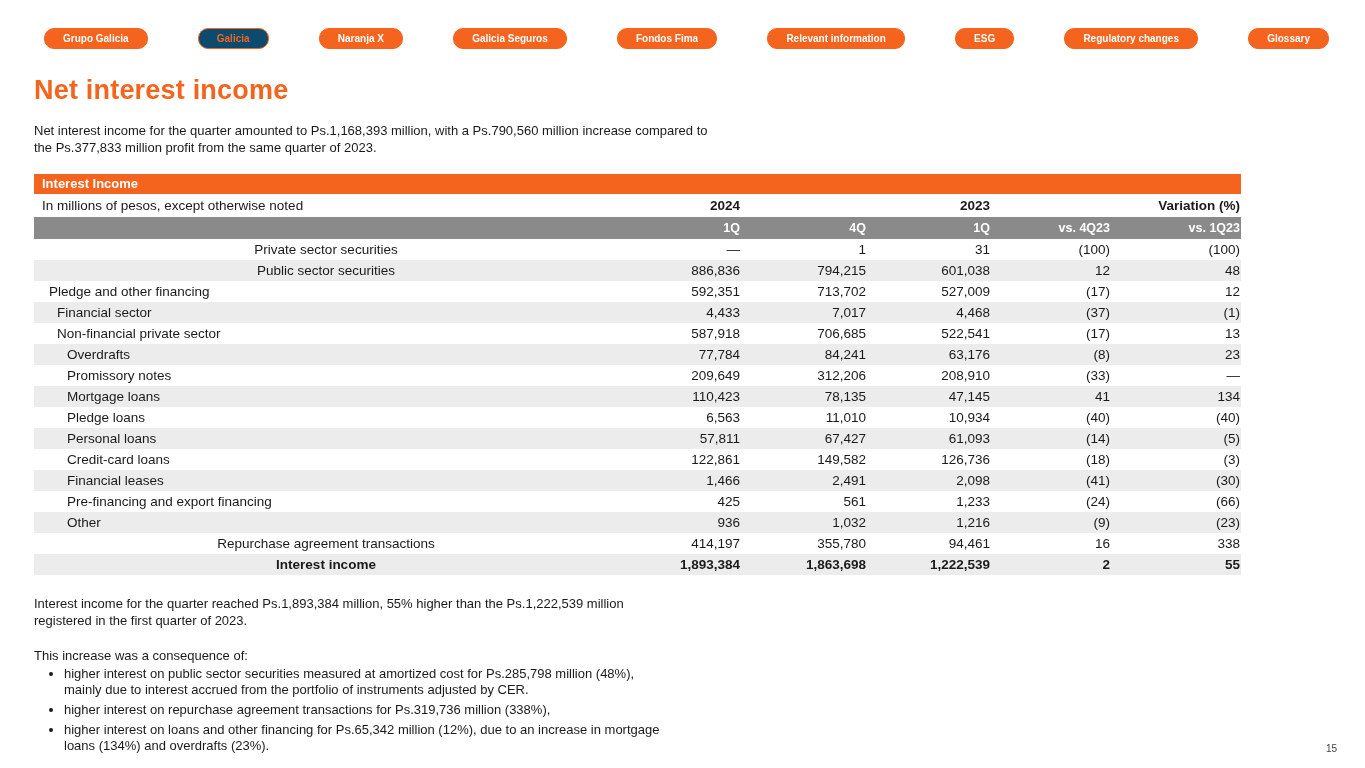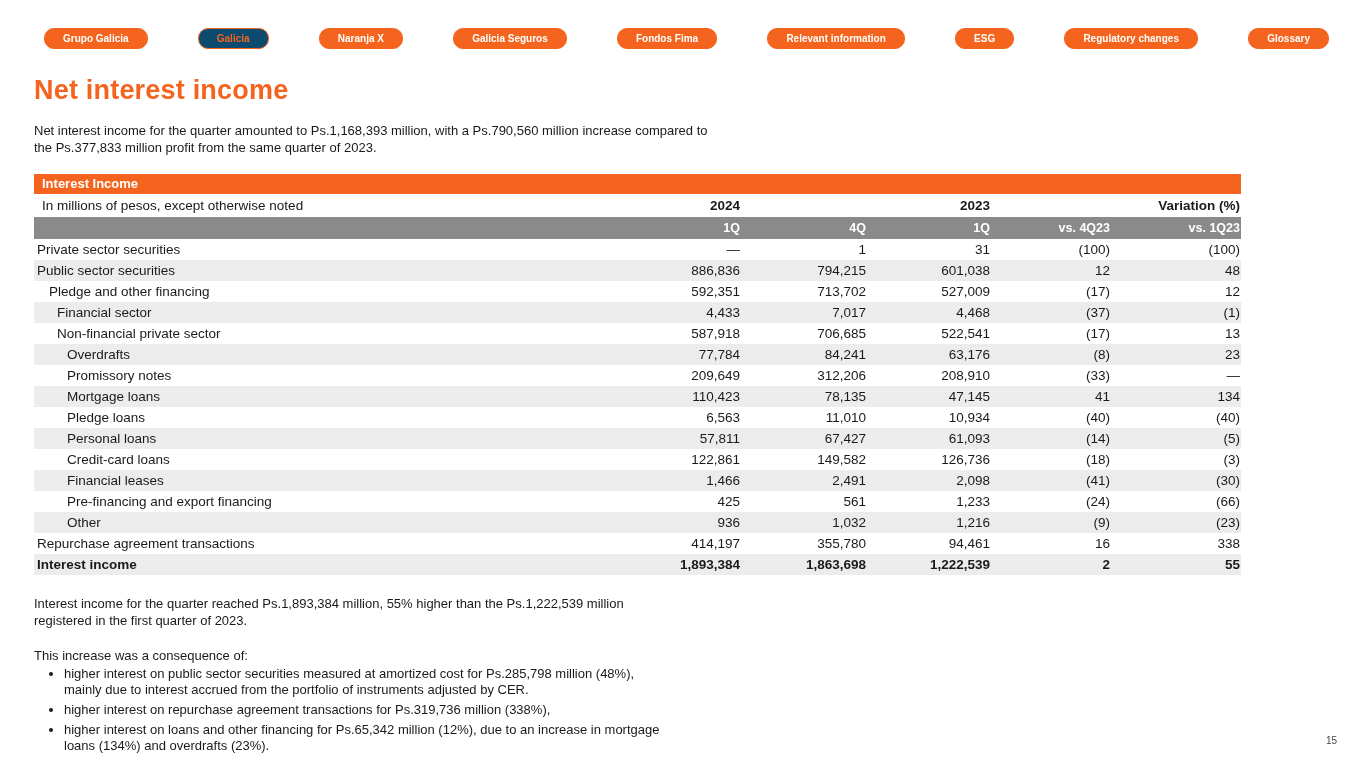--- a/index.html
+++ b/index.html
@@ -82,21 +82,21 @@
     color:#ffffff;
     font-weight:700;
     font-size:12.5px;
     height:22px;
   }
   .t-row.data{height:21px;}
   .t-row.alt{background:var(--row-alt);}
   .t-row.bold{font-weight:700;}
   .cell.num{text-align:right;padding-right:1px;}
   .cell.label{white-space:nowrap;overflow:hidden;}
-  .ind0{padding-left:3px;}
+  .ind0{padding-left:3px;text-align:center;}
   .ind1{padding-left:15px;}
   .ind2{padding-left:23px;}
   .ind3{padding-left:33px;}
   .bold{font-weight:700;}
   
   .after-p{
     margin:20px 0 0 34px;
     font-size:13px;
     line-height:1.32;
     max-width:630px;
@@ -111,21 +111,21 @@
     max-width:630px;
   }
   ul.bullets li{
     font-size:13px;
     line-height:1.28;
     margin-top:3px;
   }
   .page-num{
     position:absolute;
     right:28px;
-    bottom:22px;
+    bottom:14px;
     font-size:10px;
     color:#444444;
   }
 </style>
 </head>
 <body>
 
 <nav class="topnav" id="topnav">
     <button class="pill">Grupo Galicia</button>
     <button class="pill active">Galicia</button>

